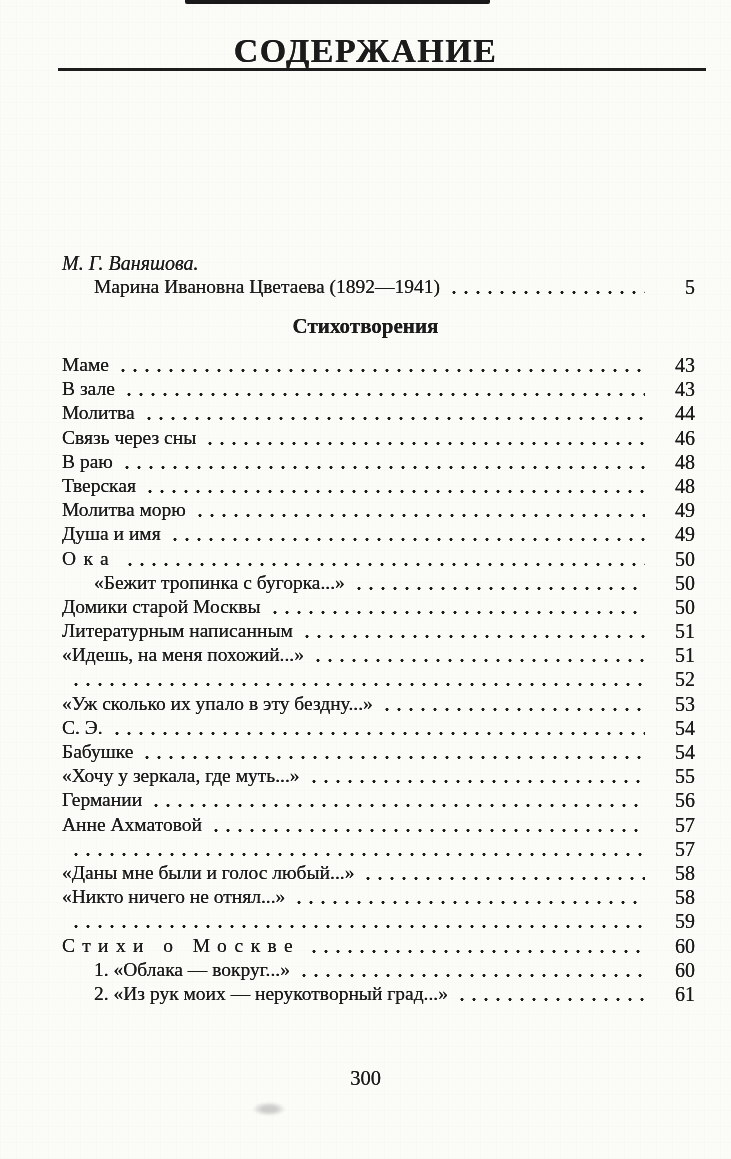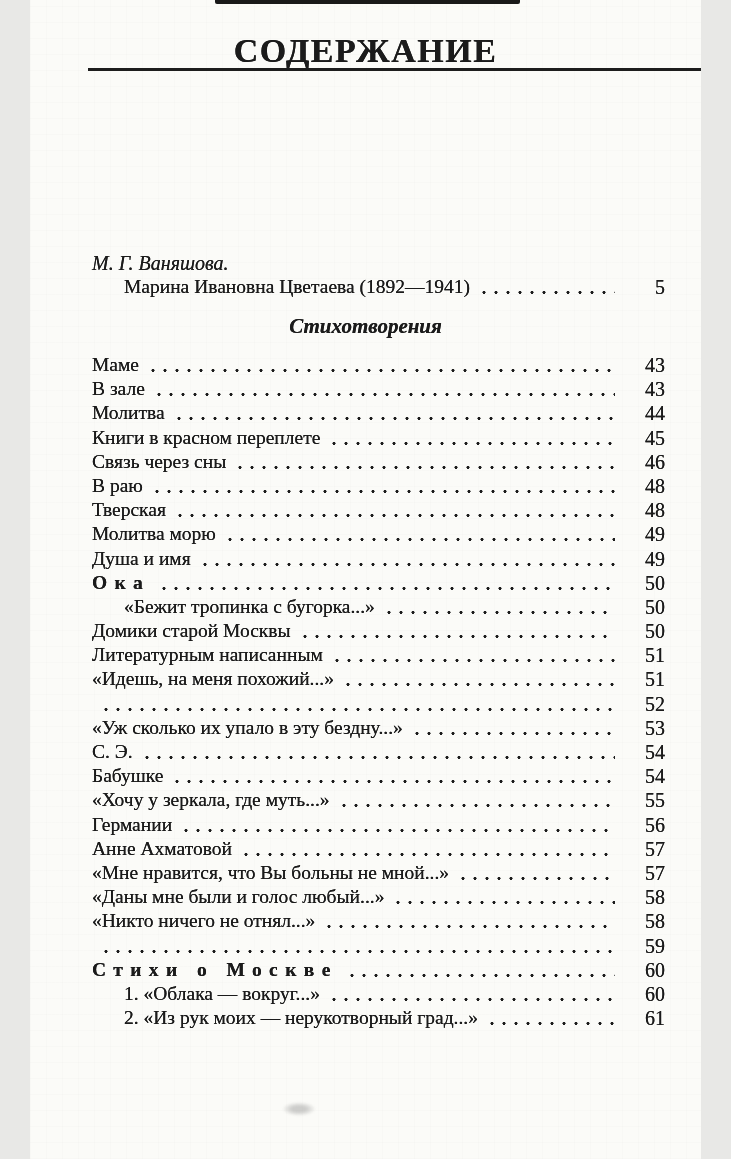--- a/index.html
+++ b/index.html
@@ -1,18 +1,18 @@
 <!DOCTYPE html>
 <html><head>
 <meta charset="utf-8">
 <style>
   html, body { margin: 0; padding: 0; background: #e8e8e6; }
   .page {
     position: relative;
-    width: 671px;
+    width: 731px;
     height: 1159px;
     margin: 0 auto;
     background: #fbfbf8;
     background-image:
       repeating-linear-gradient(0deg, rgba(0,0,0,0.012) 0 1px, transparent 1px 16px),
       repeating-linear-gradient(90deg, rgba(0,0,0,0.012) 0 1px, transparent 1px 16px);
     color: #1b1b1b;
     font-family: "Liberation Serif", "DejaVu Serif", serif;
     overflow: hidden;
     text-shadow: 0 0 0.5px currentColor;
@@ -67,39 +67,38 @@
 
   .section {
     position: absolute;
     top: 314px; left: 0;
     width: 100%;
     margin: 0;
     text-align: center;
     font-size: 21px;
     font-weight: 700;
     line-height: 24px;
-    font-style: italic;
   }
 
   .toc {
     position: absolute;
     top: 353px; left: 62px; right: 36px;
   }
 
   .row {
     display: flex;
     align-items: center;
     height: 24.2px;
     line-height: 24.2px;
     font-size: 19.5px;
     white-space: nowrap;
   }
   .row.indent { padding-left: 32px; }
   .row .t { flex: 0 0 auto; }
-  .row .t.sp { letter-spacing: 0.38em; font-weight: bold; }
+  .row .t.sp { letter-spacing: 0.38em; }
   .row .leader {
     flex: 1 1 auto;
     align-self: stretch;
     margin: 0 6px 0 8px;
     background-image: radial-gradient(circle at 6px 17.5px, #1c1c1c 1.35px, rgba(0,0,0,0) 1.8px);
     background-size: 12px 24.2px;
     background-repeat: repeat-x;
   }
   .row .pg {
     flex: 0 0 44px;
@@ -151,25 +150,20 @@
     <span class="leader"></span>
     <span class="pg">43</span>
   </div>
 
   <div class="row">
     <span class="t">Молитва</span>
     <span class="leader"></span>
     <span class="pg">44</span>
   </div>
 
-  <div class="row">
-    <span class="t">Книги в красном переплете</span>
-    <span class="leader"></span>
-    <span class="pg">45</span>
-  </div>
 
   <div class="row">
     <span class="t">Связь через сны</span>
     <span class="leader"></span>
     <span class="pg">46</span>
   </div>
 
 
   <div class="row">
     <span class="t">В раю</span>
@@ -260,21 +254,20 @@
     <span class="pg">56</span>
   </div>
 
   <div class="row">
     <span class="t">Анне Ахматовой</span>
     <span class="leader"></span>
     <span class="pg">57</span>
   </div>
 
   <div class="row">
-    <span class="t">«Мне нравится, что Вы больны не мной...»</span>
     <span class="leader"></span>
     <span class="pg">57</span>
   </div>
 
   <div class="row">
     <span class="t">«Даны мне были и голос любый...»</span>
     <span class="leader"></span>
     <span class="pg">58</span>
   </div>
 
@@ -301,14 +294,15 @@
     <span class="pg">60</span>
   </div>
 
   <div class="row indent">
     <span class="t">2. «Из рук моих — нерукотворный град...»</span>
     <span class="leader"></span>
     <span class="pg">61</span>
   </div>
 </div>
 
+  <div class="folio">300</div>
 
 </div>
 
 </body></html>

